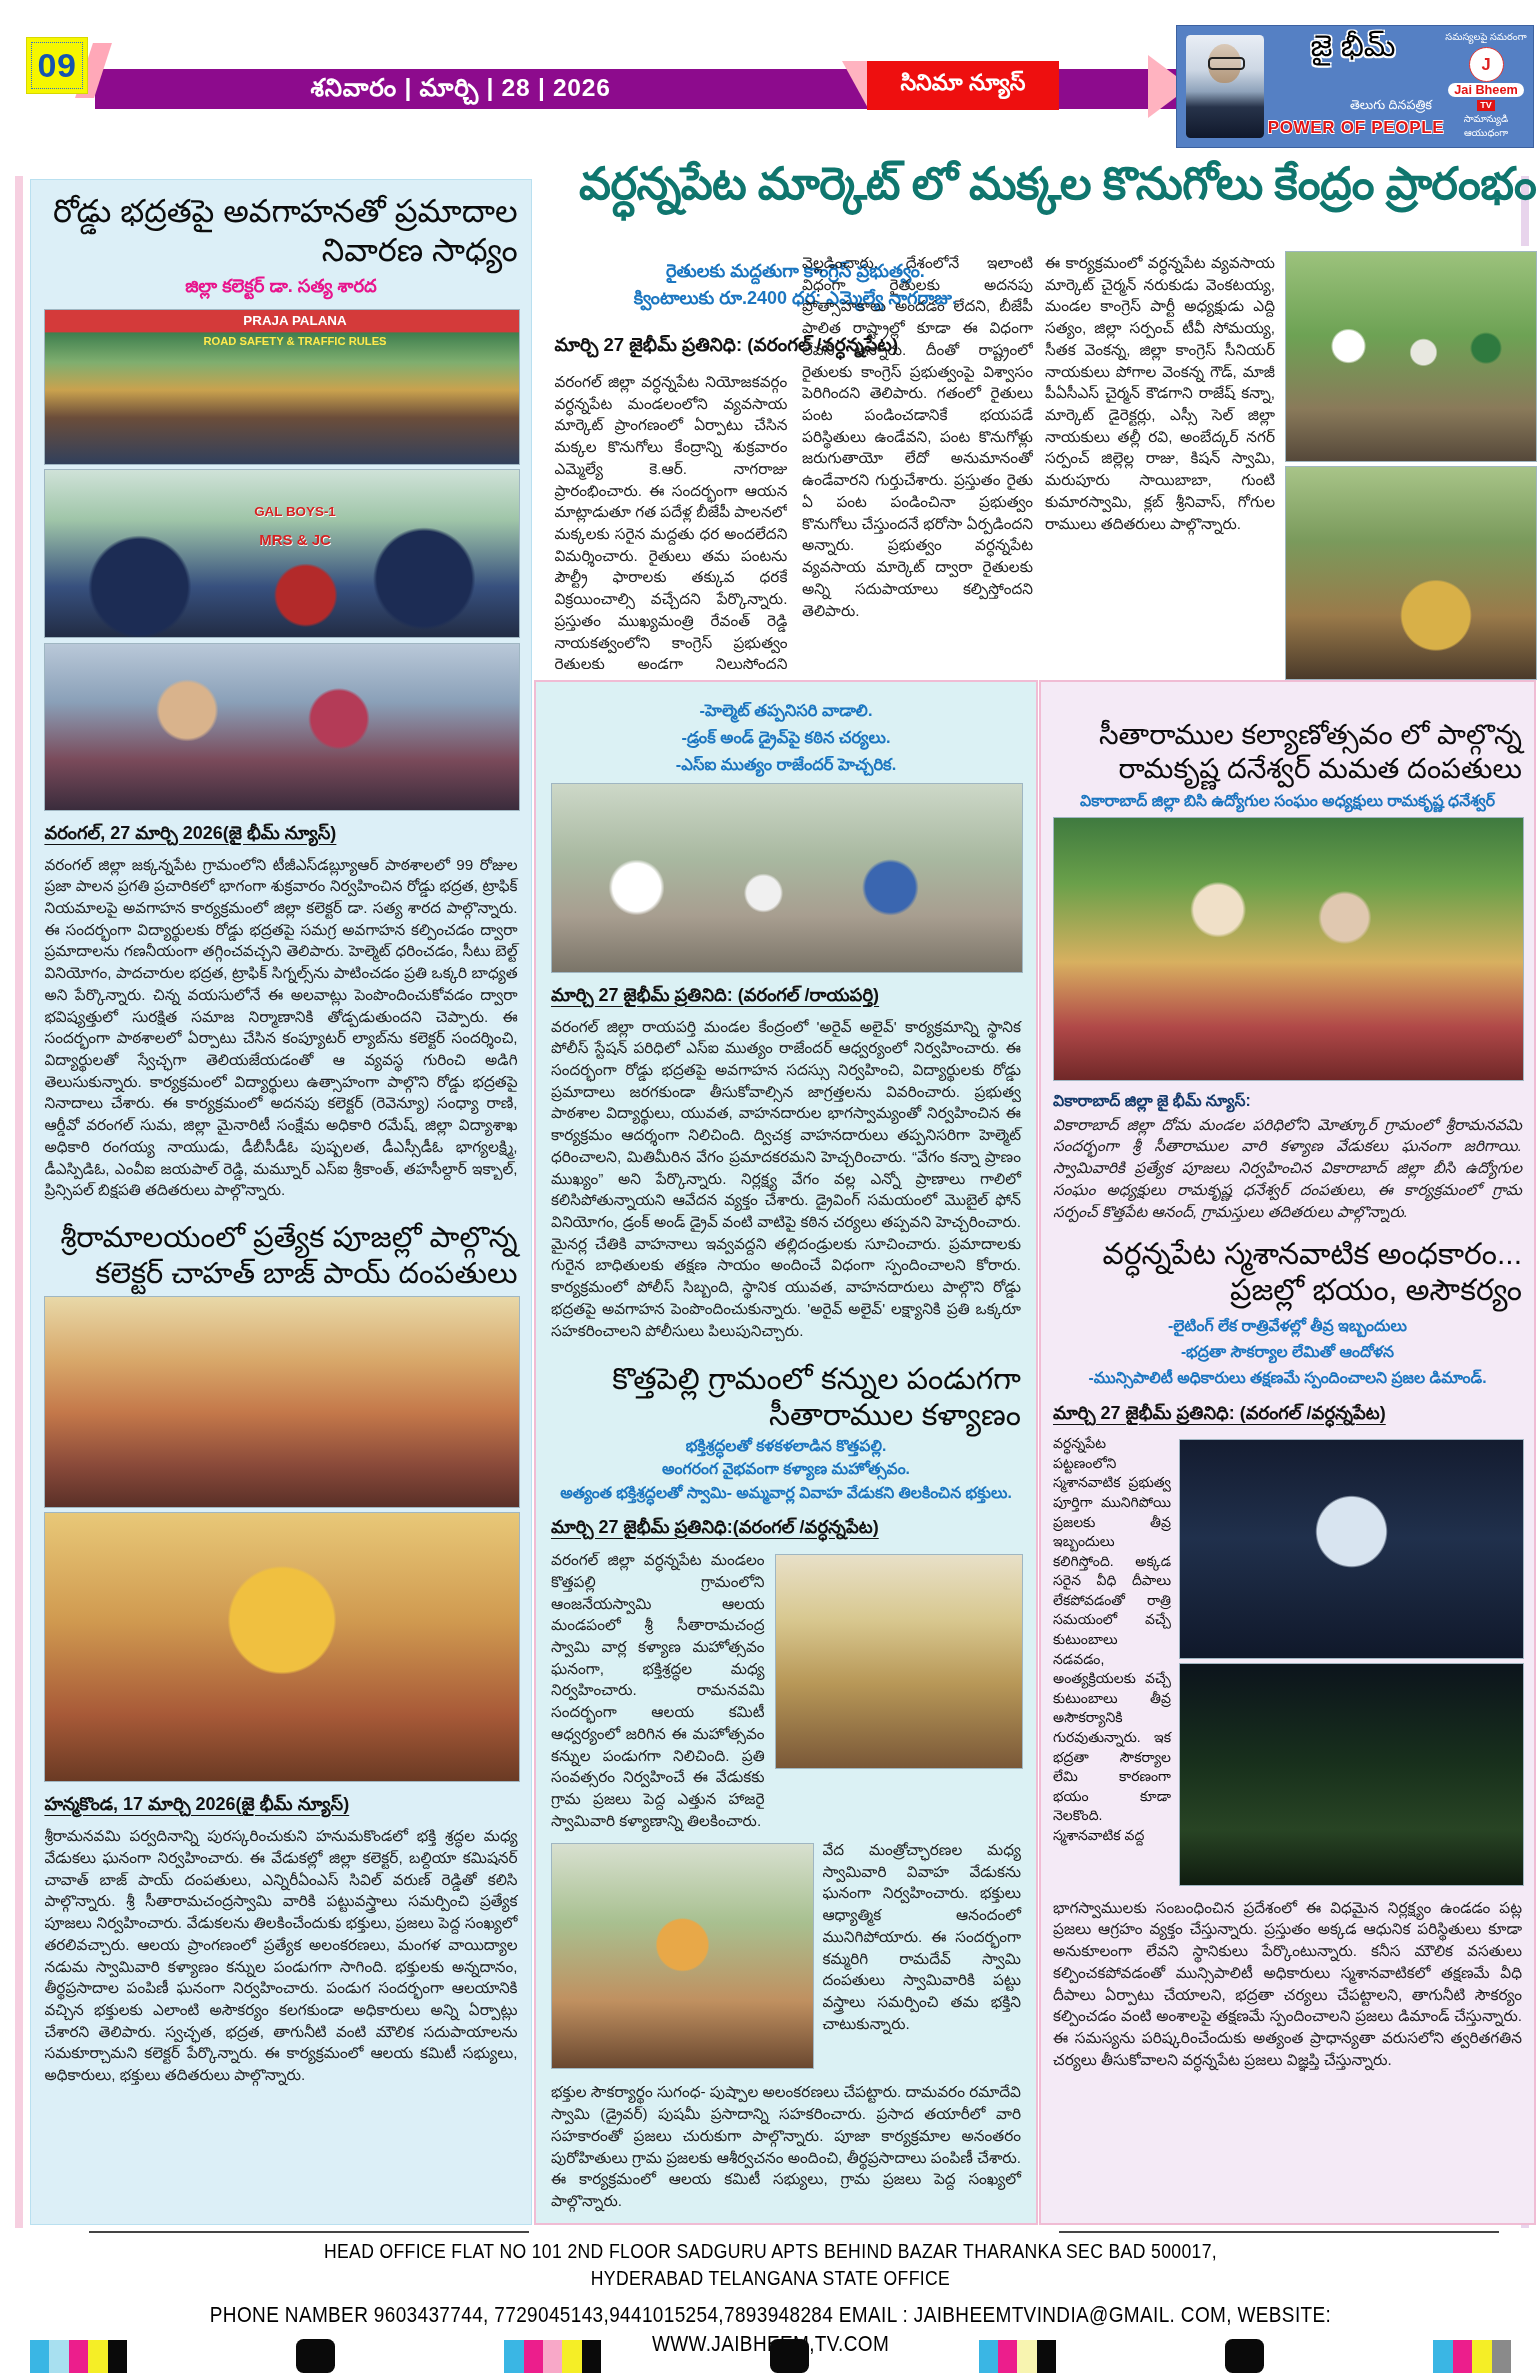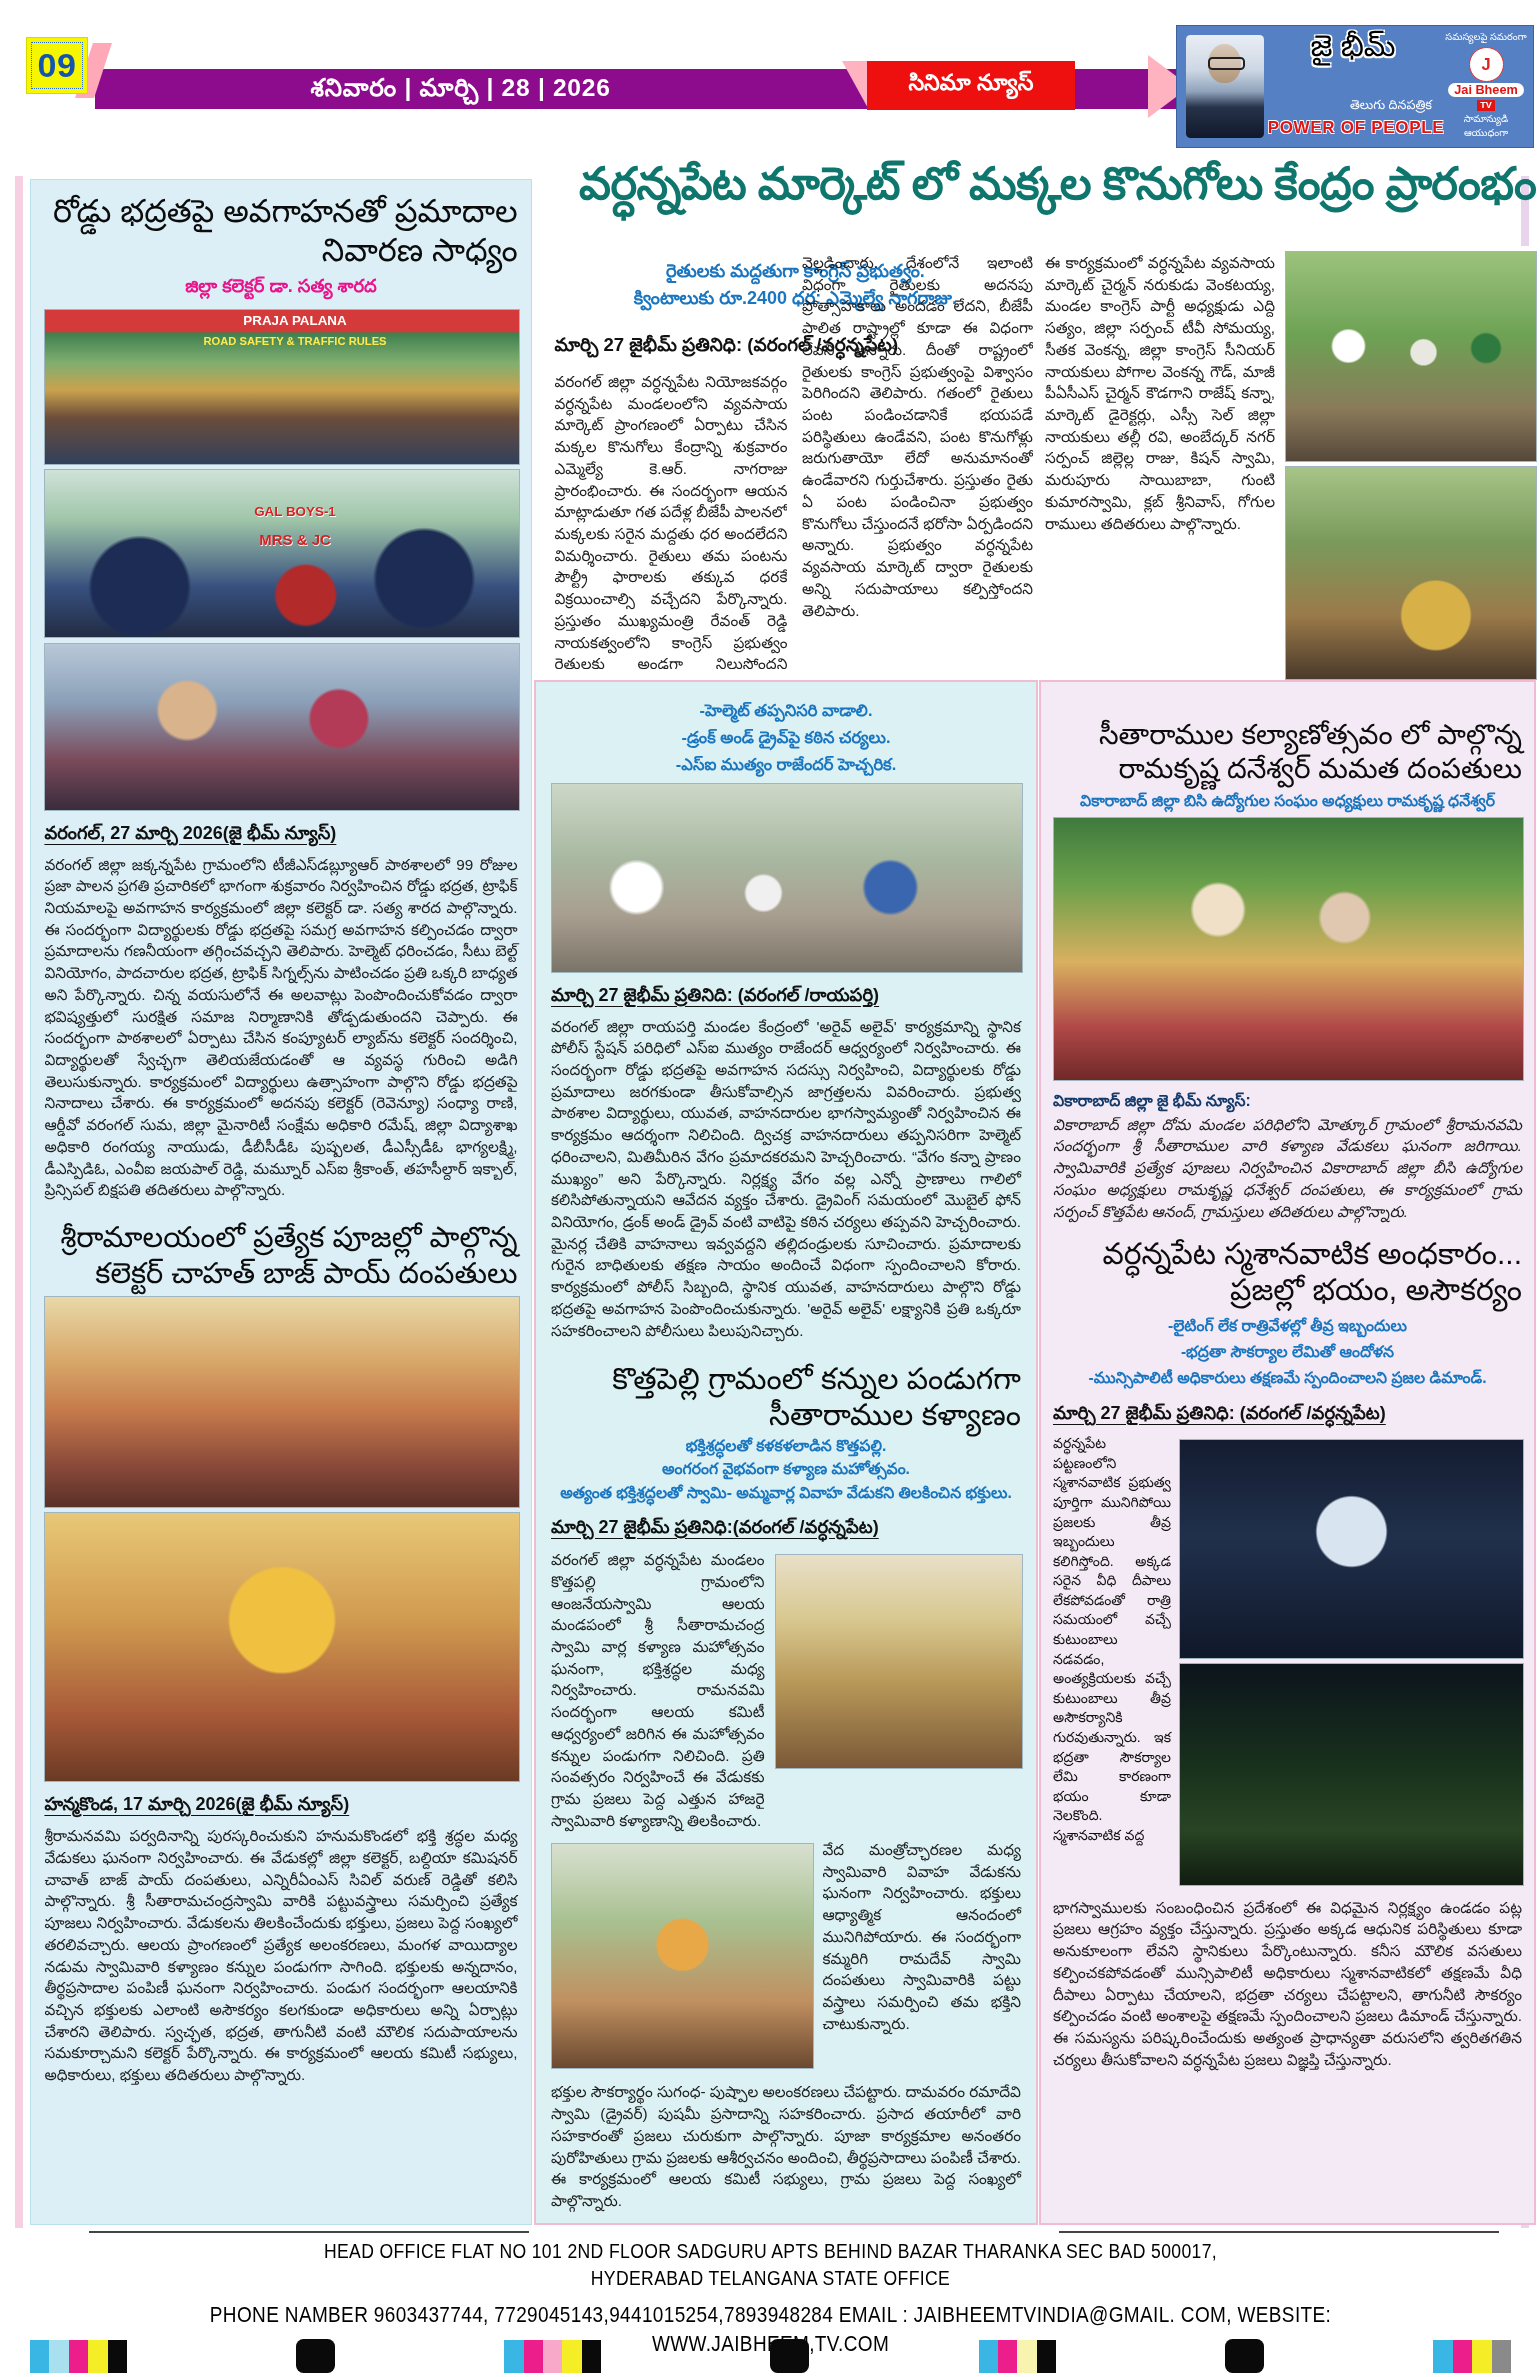--- a/index.html
+++ b/index.html
@@ -7,21 +7,21 @@
         font-family:"Liberation Sans","DejaVu Sans",sans-serif;color:#111;}
   .abs{position:absolute;}
   
   .pagenum{left:26px;top:37px;width:60px;height:55px;background:#f6f600;border:0.7px solid #d8d800;z-index:3;}
   .pagenum .inner{position:absolute;inset:3.7px;border:0.7px dotted #2a6fd0;display:flex;align-items:center;justify-content:center;}
   .pagenum .num{font-size:34px;font-weight:bold;color:#1553b0;letter-spacing:0.7px;}
   .pagenum-shadow{left:84px;top:43px;width:19.4px;height:55px;background:#ffa8b8;transform:skewX(-18deg);z-index:2;}
   .datebar{left:95px;top:69px;width:1090px;height:40px;background:#8d0b8d;z-index:1;}
   .datebar .date-text{position:absolute;left:127px;top:5.2px;width:477px;text-align:center;
         color:#fff;font-size:24.6px;font-weight:bold;letter-spacing:0.7px;}
-  .cinema-box{left:867px;top:61px;width:208px;height:49px;background:#ee0f0f;z-index:4;
+  .cinema-box{left:867px;top:61px;width:192px;height:49px;background:#ee0f0f;z-index:4;
         display:flex;align-items:center;justify-content:center;color:#fff;font-size:22.4px;font-weight:bold;}
   .cinema-tail{left:842px;top:61px;width:0;height:0;border-top:49px solid #ffb3c0;border-left:27px solid transparent;z-index:3;}
   .arrow-tip{left:1148px;top:55px;width:42px;height:63px;background:#ffb3c0;clip-path:polygon(0 0,100% 50%,0 100%);z-index:2;}
   .logo{left:1176px;top:25px;width:356px;height:121px;background:#5580c4;border:0.7px solid #3c61a0;z-index:5;}
   .portrait{position:absolute;left:9px;top:9px;width:78px;height:103px;
         background:linear-gradient(180deg,#e9eef5 0%,#cdd7e4 34%,#8fa3bb 55%,#27334a 70%,#10182b 100%);
         border-radius:4.5px;}
   .portrait:before{content:"";position:absolute;left:22.4px;top:9px;width:33px;height:39px;border-radius:50% 50% 46% 46%;
         background:linear-gradient(180deg,#d9c9b8,#b09579);} 
   .portrait:after{content:"";position:absolute;left:22.4px;top:22.4px;width:33px;height:9px;border:2.2px solid #222;border-radius:4.5px;background:rgba(255,255,255,.25);}

